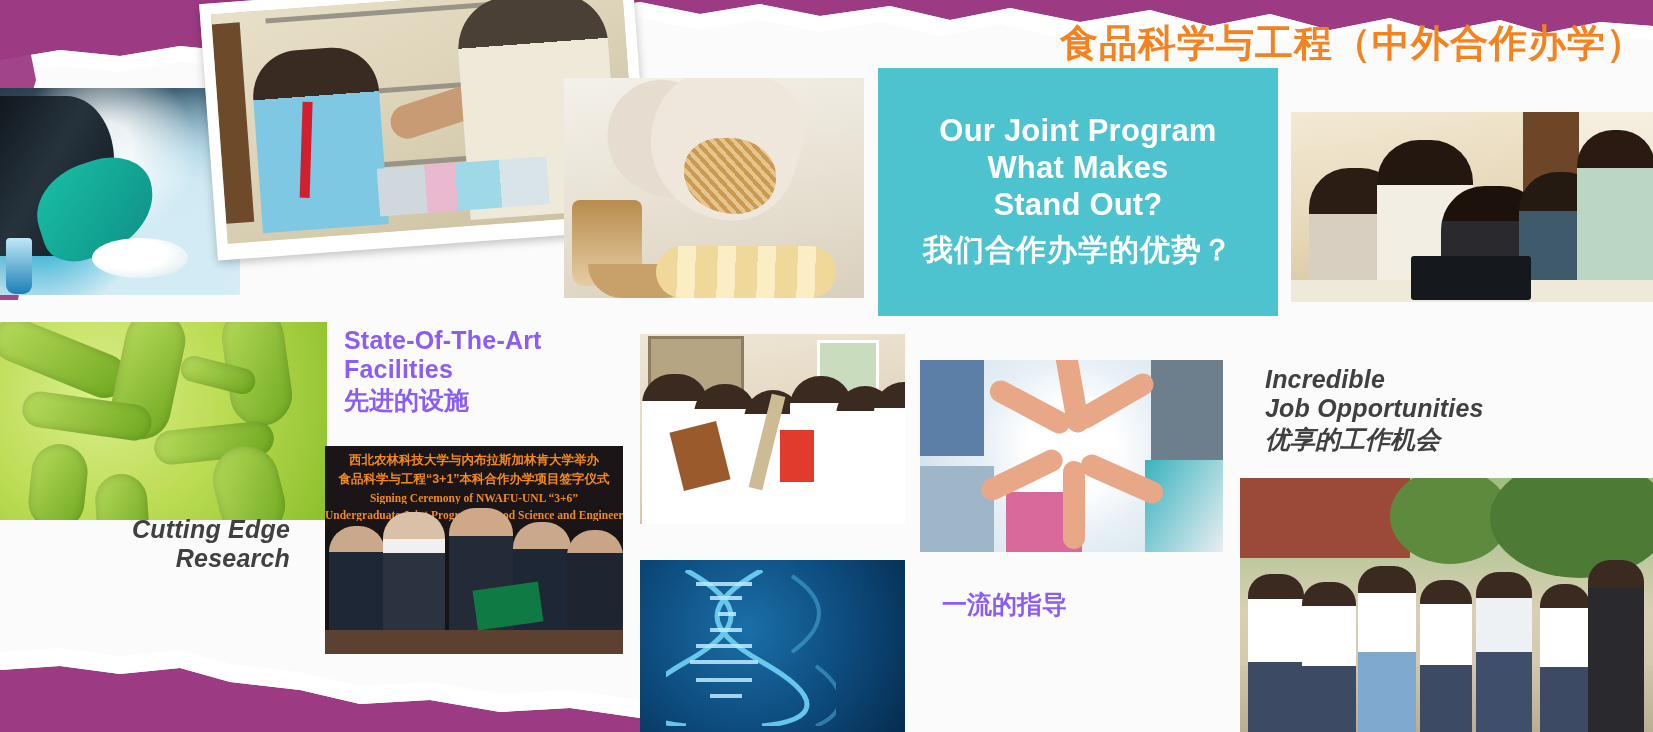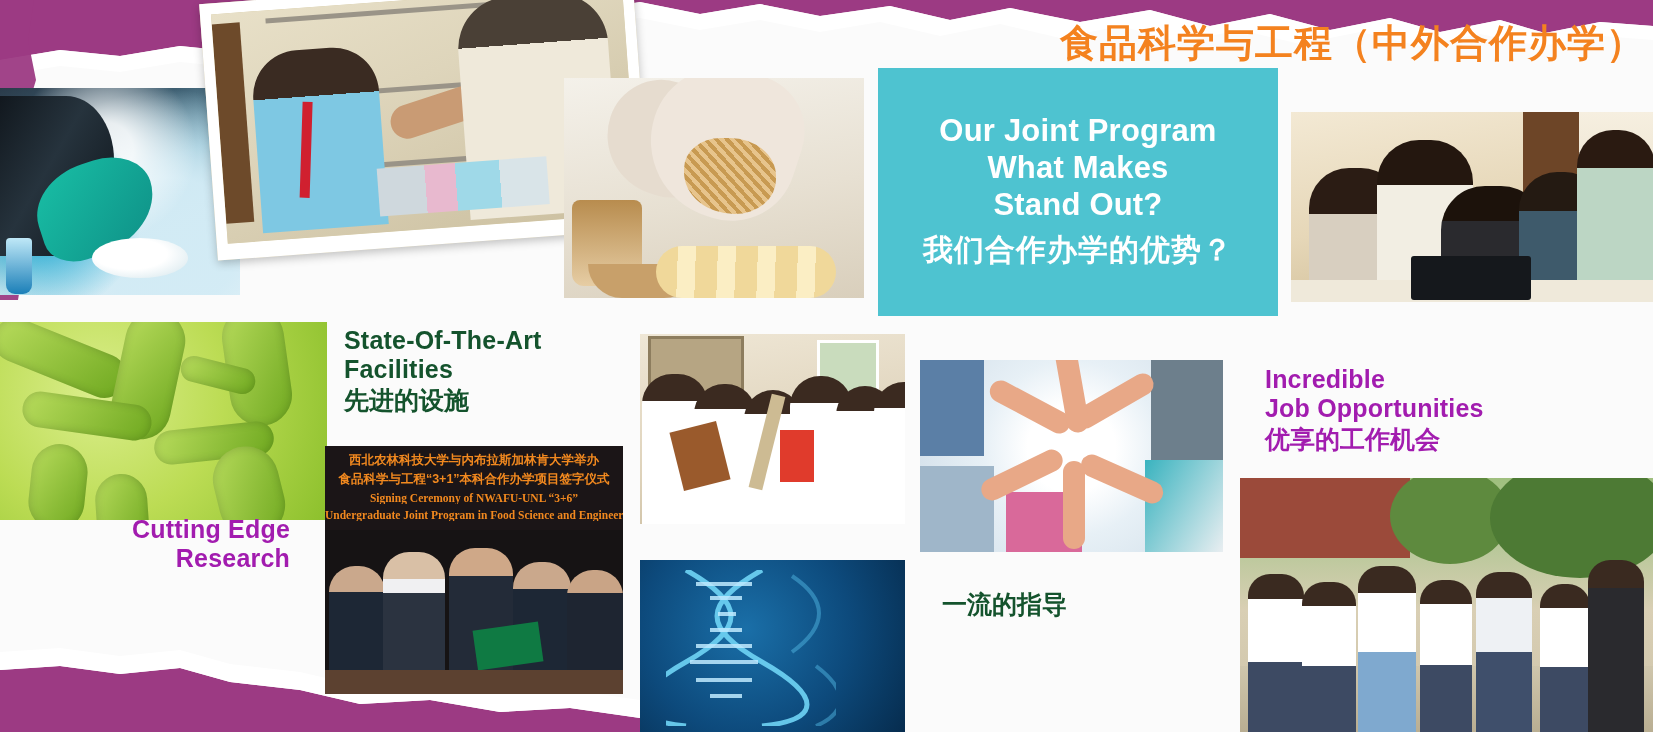--- a/index.html
+++ b/index.html
@@ -74,21 +74,21 @@
   #photo-computer-lab .s5{position:absolute;left:286px;top:18px;width:78px;height:172px;background:linear-gradient(180deg,#2a1a11 0 22%,#bcd6c4 22% 100%);border-radius:36px 36px 0 0;}
   #photo-computer-lab .laptop{position:absolute;left:120px;top:144px;width:120px;height:44px;background:#15181c;border-radius:3px;}
   #photo-computer-lab .desk{position:absolute;left:0;bottom:0;width:100%;height:22px;background:#efe9da;}
 
   
   #photo-bacteria{left:0;top:322px;width:327px;height:198px;
     background:radial-gradient(circle at 30% 36%,#dbee8c 0%,#bcdc54 48%,#8cc02c 100%);}
   #photo-bacteria .rod{position:absolute;background:linear-gradient(120deg,#b9dc5d,#6ea81f);border-radius:40px;box-shadow:inset 0 0 10px rgba(0,0,0,.18);}
 
   
-  #photo-signing{left:325px;top:446px;width:298px;height:248px;background:#161314;}
+  #photo-signing{left:325px;top:446px;width:298px;height:208px;background:#161314;}
   #photo-signing .banner{position:absolute;left:0;top:0;width:100%;height:84px;background:#1b1517;}
   #photo-signing .bt{position:absolute;left:0;width:100%;text-align:center;color:#f2891f;
     font-weight:bold;white-space:nowrap;overflow:hidden;}
   #photo-signing .bt1{top:6px;font-size:12.5px;}
   #photo-signing .bt2{top:25px;font-size:12.5px;}
   #photo-signing .bt3{top:46px;font-size:11.5px;font-family:"Liberation Serif",serif;}
   #photo-signing .bt4{top:63px;font-size:11.5px;font-family:"Liberation Serif",serif;}
   #photo-signing .man{position:absolute;bottom:20px;background:linear-gradient(180deg,#caa88c 0 24%,#1d2735 24% 100%);border-radius:26px 26px 0 0;}
   #photo-signing .table{position:absolute;left:0;bottom:0;width:100%;height:24px;background:#5c4130;}
   #photo-signing .folder{position:absolute;left:150px;bottom:28px;width:66px;height:40px;background:#0f7a43;transform:rotate(-8deg);}
@@ -132,22 +132,22 @@
     margin-top:6px;letter-spacing:1px;}
 
   
   #poster-title{position:absolute;right:8px;top:18px;color:#f4821f;font-weight:bold;
     font-size:38px;letter-spacing:1px;white-space:nowrap;}
 
   
   .feature{position:absolute;font-weight:bold;line-height:1.16;}
   .feature .en{display:block;font-size:25px;letter-spacing:.2px;}
   .feature .cn{display:block;font-size:25px;margin-top:2px;}
-  .magenta{color:#14532d;}
-  .teal{color:#a21caf;}
+  .magenta{color:#8b5cf6;}
+  .teal{color:#404040;font-style:italic;}
 
   #label-facilities{left:344px;top:326px;}
   #label-research{left:40px;top:515px;width:250px;text-align:right;}
   #label-advising{left:942px;top:588px;}
   #label-jobs{left:1265px;top:365px;}
 </style>
 </head>
 <body>
 
 <div id="poster">

